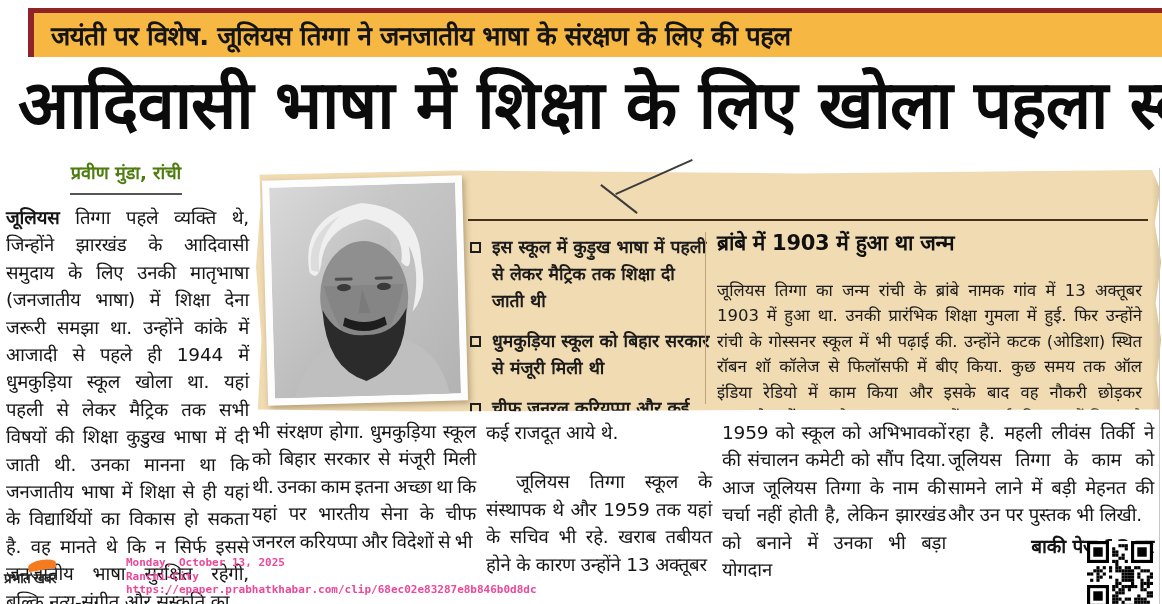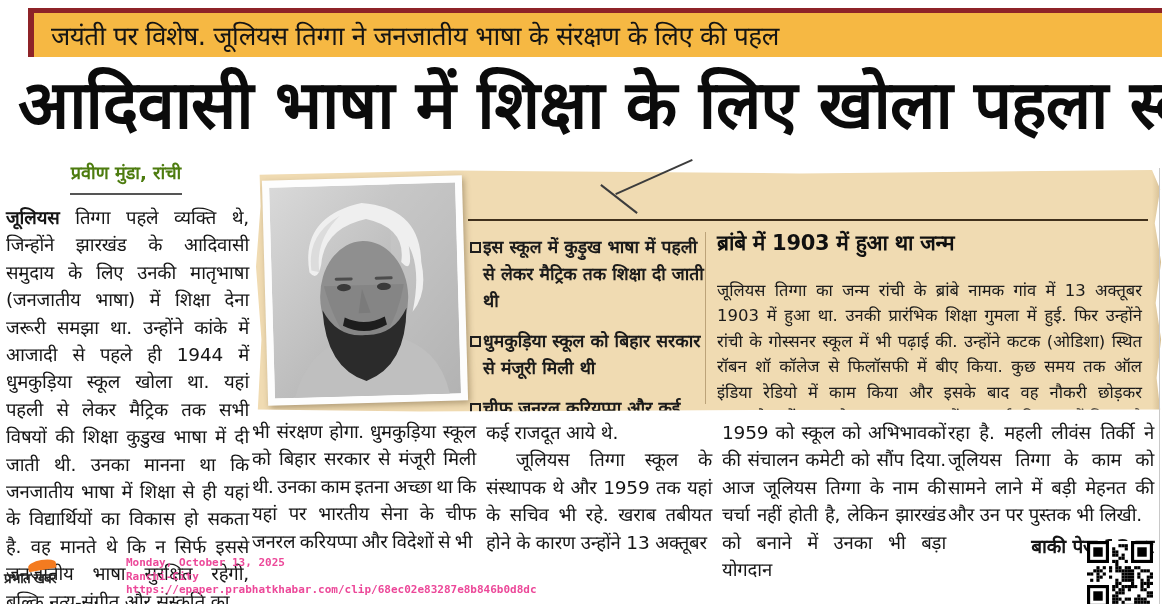--- a/index.html
+++ b/index.html
@@ -8,21 +8,21 @@
     position:relative; width:1162px; height:604px; background:#ffffff;
     overflow:hidden; font-family:"DejaVu Sans", sans-serif; color:#1a1a1a;
     margin:0 auto;
   }
   
   .kicker {
     position:absolute; left:28px; top:8px; right:0; height:49px;
     background:#f6b843; border-top:5px solid #8e2328; border-left:6px solid #8e2328;
     display:flex; align-items:center; padding-left:17px;
   }
-  .kicker .txt { font-size:26px; font-weight:400; color:#141414; letter-spacing:-0.5px; }
+  .kicker .txt { font-size:26px; font-weight:700; color:#141414; letter-spacing:-0.5px; }
   
   .headline {
     position:absolute; left:18px; top:60px; width:1130px;
     font-size:67px; font-weight:700; color:#0b0b0b; letter-spacing:-1px; line-height:90px;
     white-space:nowrap;
   }
   
   .byline { position:absolute; left:0; top:160px; width:252px; text-align:center; }
   .byline .name { font-size:18px; font-weight:700; color:#4d7c0f; }
   .byline .rule { width:112px; height:2px; background:#555; margin:9px auto 0; }
@@ -30,21 +30,21 @@
   .bodycol {
     position:absolute; font-size:18.5px; line-height:27.4px; text-align:justify;
     color:#151515; letter-spacing:-0.2px;
   }
   .col1 { left:6px;  top:204px; width:243px; height:356px; }
   .col2 { left:252px; top:419px; width:224px; height:140px;font-family:Liberation Serif, serif; }
   .col3 { left:486px; top:419px; width:226px; height:140px; }
   .col4 { left:722px; top:419px; width:224px; height:140px; }
   .col5 { left:948px; top:419px; width:206px; height:145px; }
   .lead { font-weight:700; }
-  .indent { text-indent:30px; }
+  .indent { text-indent:30px;margin-top:22px; }
   .continuation { font-weight:700; text-align:right; font-size:19px; margin-top:4px; }
   
   .infobox {
     position:absolute; left:256px; top:170px; width:906px; height:242px;
     background:#f0dbb2;
     clip-path: polygon(0.4% 2%, 22% 0.2%, 60% 1.4%, 98.9% 0%, 99.8% 8%, 99.2% 22%,
                        99.9% 38%, 99.3% 55%, 99.9% 70%, 99.4% 86%, 99.8% 99%,
                        55% 99.2%, 18% 99.8%, 0.2% 99%, 0.6% 70%, 0% 40%, 0.5% 15%);
   }
   .infobox::after {
@@ -63,21 +63,21 @@
   .photo-frame svg { width:100%; height:100%; display:block; }
   
   .ib-title {
     position:absolute; left:214px; top:8px; right:14px;
     font-size:25px; font-weight:700; color:#141414; letter-spacing:-0.5px;
     line-height:38px; white-space:nowrap;
   }
   .ib-rule { position:absolute; left:212px; right:14px; top:49px; height:2px; background:#40301c; }
   
   .ib-bullets { position:absolute; left:214px; top:64px; width:240px; list-style:none; }
-  .ib-bullets li { display:flex; gap:2px; margin-bottom:13px; }
+  .ib-bullets li { display:flex; gap:11px; margin-bottom:13px; }
   .sq {
     flex:0 0 auto; width:11px; height:11px; border:2.5px solid #1e1e1e;
     margin-top:8px; background:transparent;
   }
   .ib-bullets .bt { font-size:17.5px; font-weight:600; line-height:27px; color:#1b1b1b; }
   .ib-divider { position:absolute; left:449px; top:62px; width:1px; height:172px; background:#bca379; }
   
   .ib-side { position:absolute; left:461px; top:58px; right:20px; }
   .ib-side h3 { font-size:21px; font-weight:700; color:#101010; margin-bottom:22px; letter-spacing:-0.3px; }
   .ib-side p { font-size:16.5px; line-height:25.4px; color:#1b1b1b; text-align:justify; }

